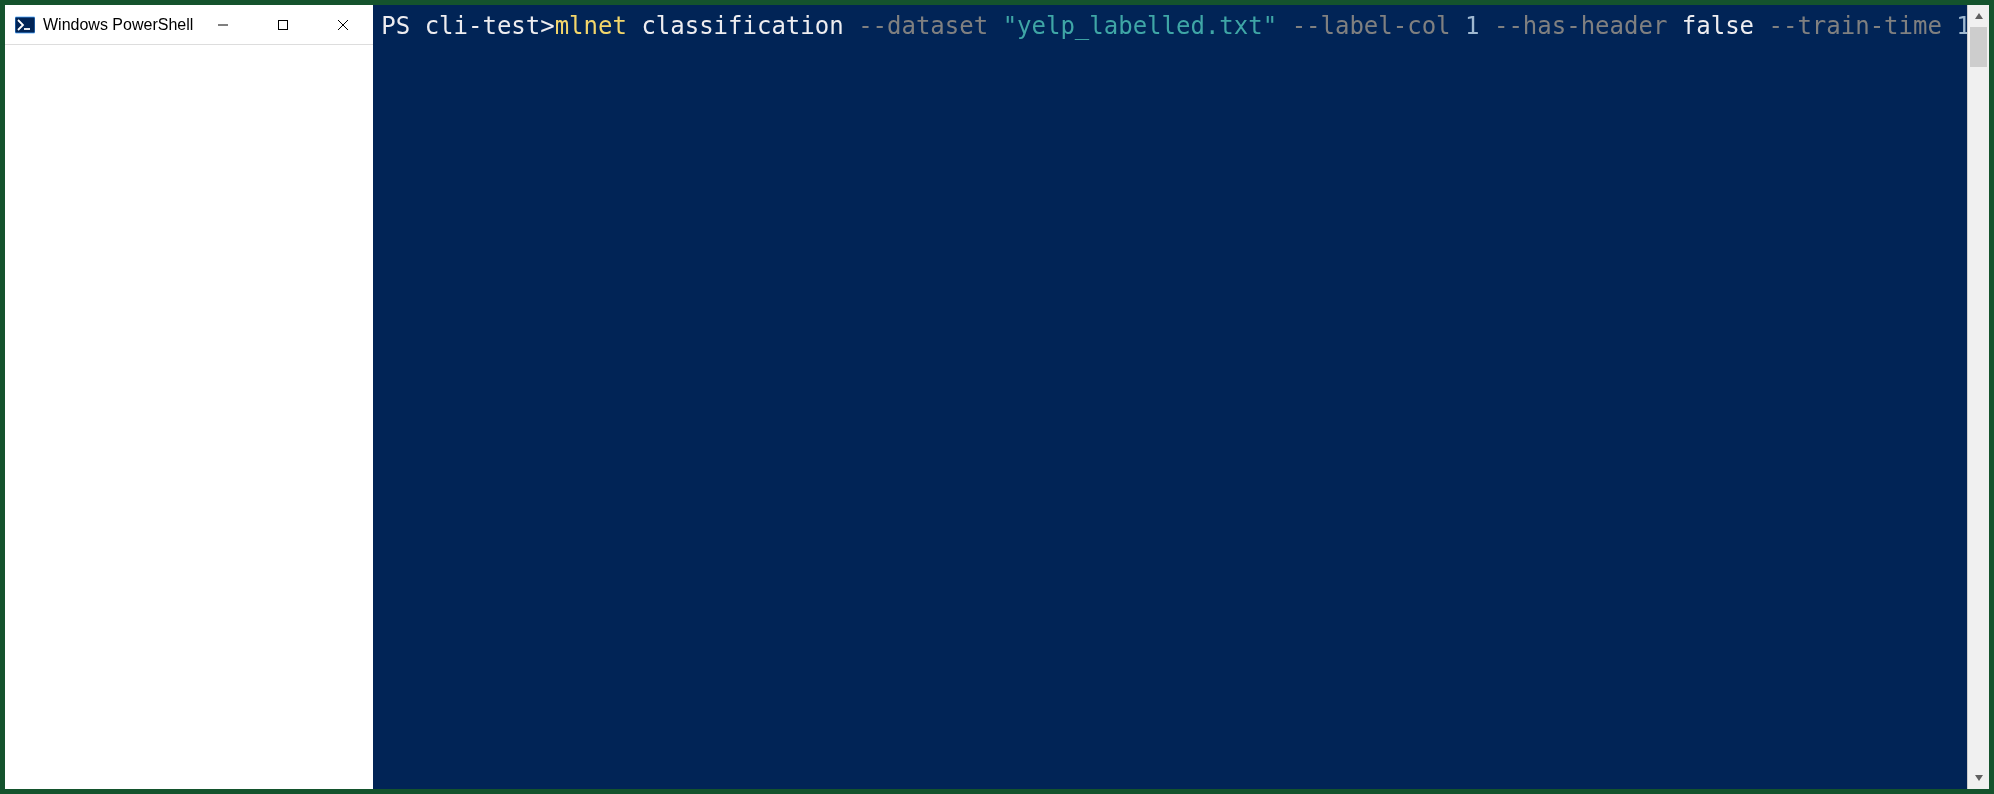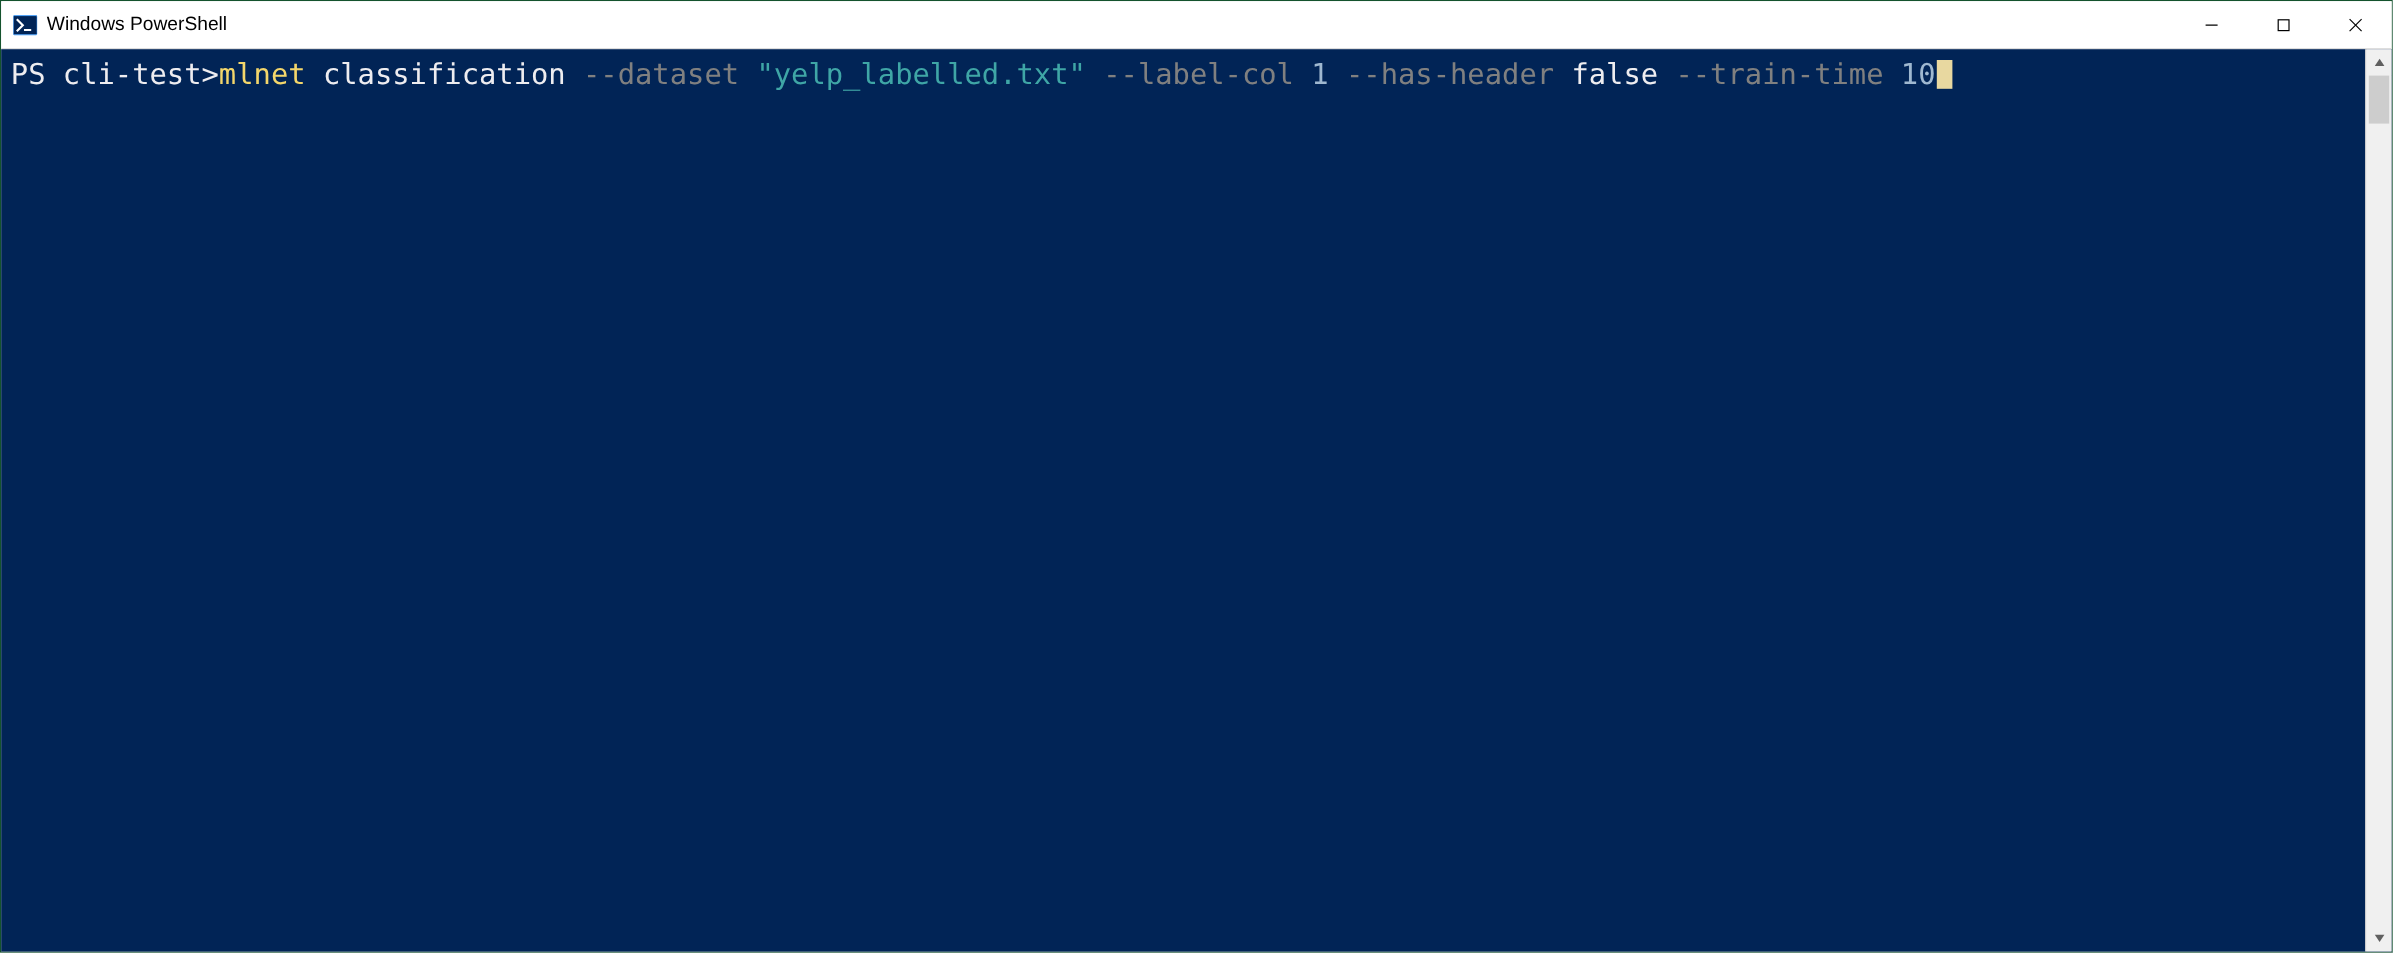--- a/index.html
+++ b/index.html
@@ -11,23 +11,23 @@
       font-family: "Segoe UI", Tahoma, sans-serif;
       background: #f0f0f0;
       width: 1994px;
       height: 794px;
       overflow: hidden;
     }
     .window {
       width: 100%;
       height: 100%;
       background: #ffffff;
-      border: 1px solid #14532d;
+      border: 5px solid #14532d;
       display: flex;
-      flex-direction: column;
+      flex-direction: row;
     }
     .titlebar {
       height: 40px;
       background: #ffffff;
       display: flex;
       align-items: center;
       padding: 0 0 0 10px;
       border-bottom: 1px solid #ddd;
     }
     .app-icon {

